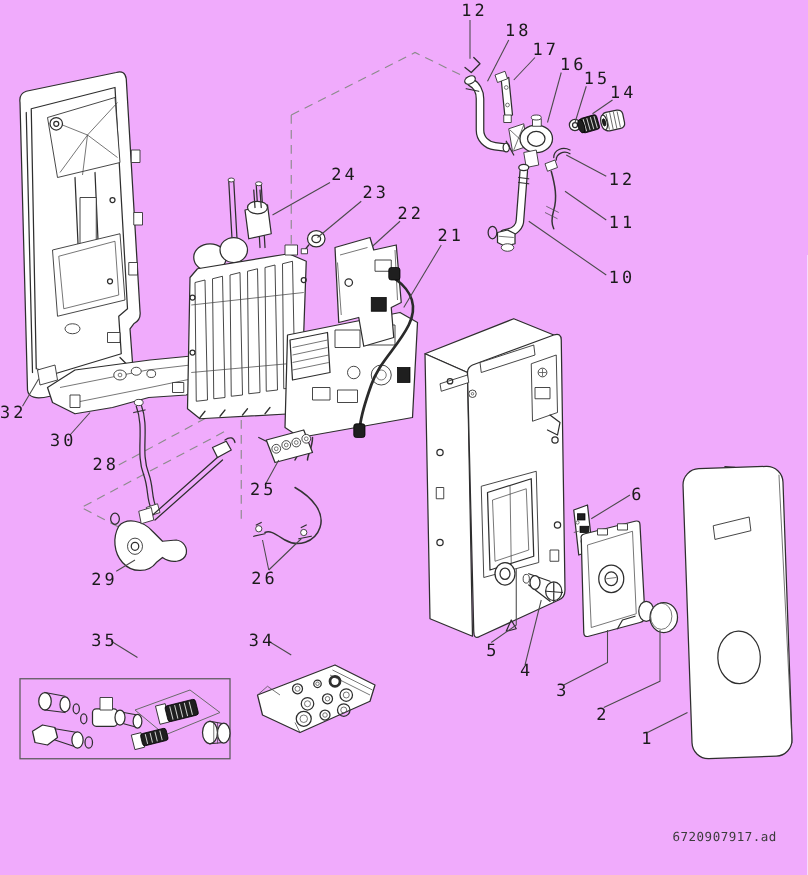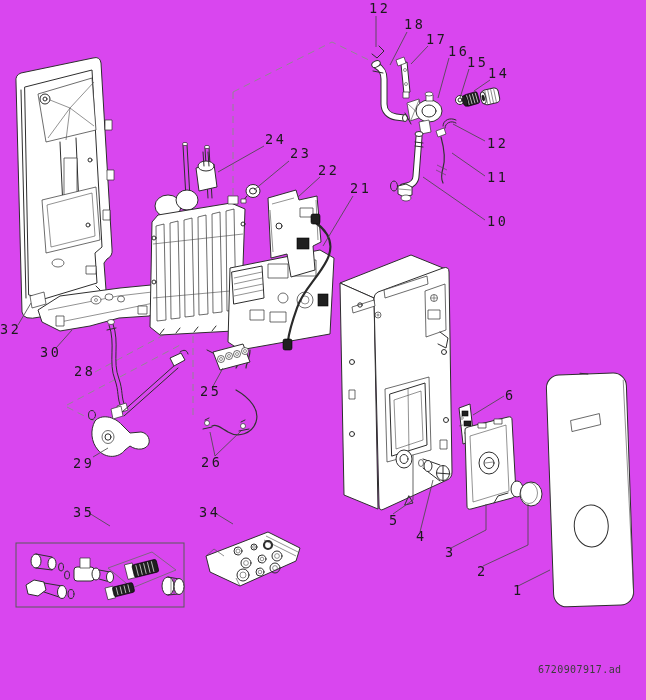--- a/index.html
+++ b/index.html
@@ -1,16 +1,16 @@
 <!DOCTYPE html>
 <html><head>
 <meta charset="utf-8">
 <style>
   html,body{margin:0;padding:0;background:#ffffff;}
-  .stage{position:relative;width:646px;height:700px;background:#d946ef;overflow:hidden;
+  .stage{position:relative;width:646px;height:700px;background:#f0abfc;overflow:hidden;
          font-family:"DejaVu Sans Mono","Liberation Mono",monospace;}
   svg{position:absolute;left:0;top:0;}
   .ln{fill:none;stroke:#2e2e2e;stroke-width:1;stroke-linejoin:round;stroke-linecap:round;}
   .fw{fill:#ffffff;stroke:#2e2e2e;stroke-width:1;stroke-linejoin:round;}
   .fwt{fill:#ffffff;stroke:#2e2e2e;stroke-width:0.7;stroke-linejoin:round;}
   .thin{fill:none;stroke:#4a4a4a;stroke-width:0.6;}
   .ldr{stroke:#4a4a4a;stroke-width:0.85;fill:none;stroke-linejoin:round;}
   .dsh{stroke:#8b8b8b;stroke-width:0.9;fill:none;stroke-dasharray:7 5;}
   .dark{fill:#1f1f1f;stroke:#000;stroke-width:0.6;}
   .wire{fill:none;stroke:#2a2a2a;stroke-width:2.2;stroke-linecap:round;}

